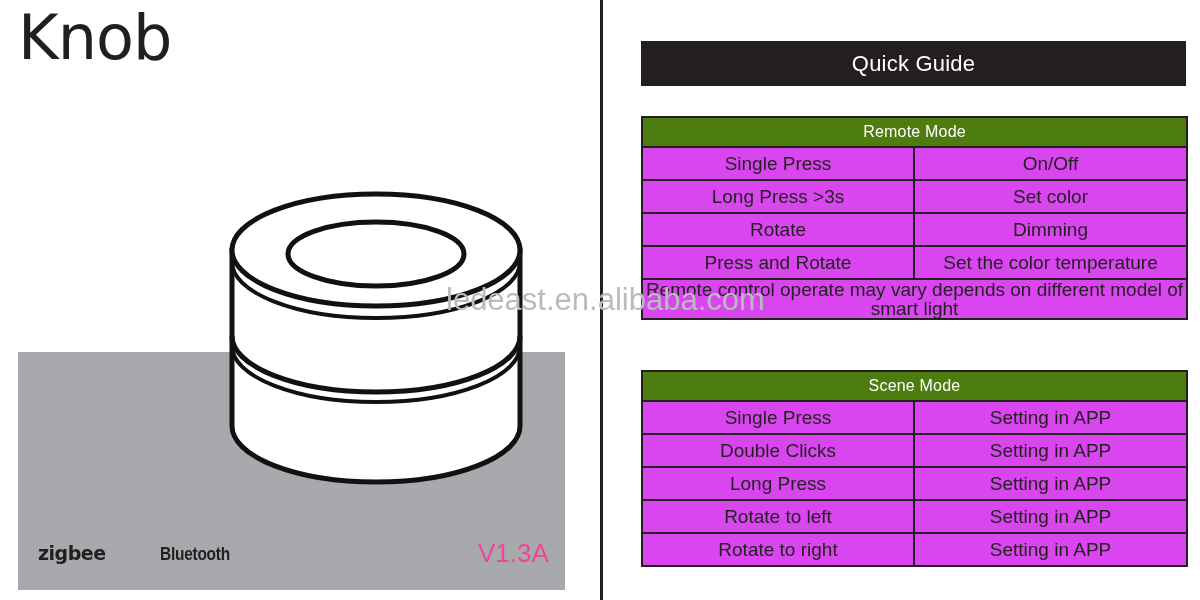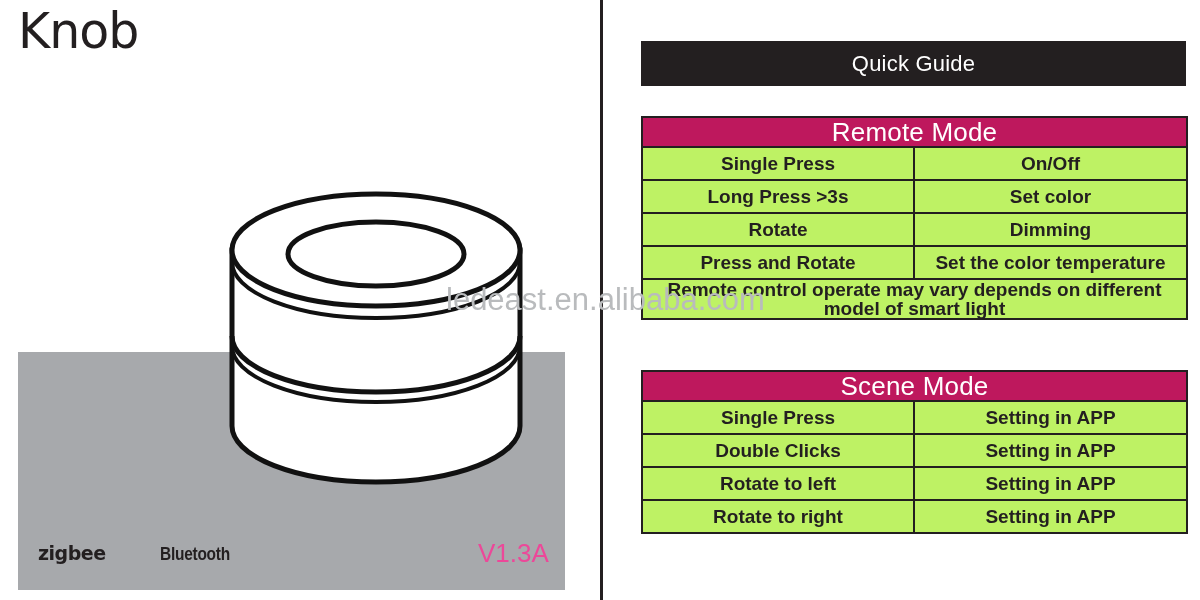--- a/index.html
+++ b/index.html
@@ -34,21 +34,21 @@
   }
   #title-line-1 {
     display: block;
     font-size: 74px;
     font-weight: 700;
     font-family: "DejaVu Sans", sans-serif;
     letter-spacing: -2px;
   }
   #title-line-2 {
     display: block;
-    font-size: 49px;
+    font-size: 62px;
     font-weight: 400;
     font-family: "DejaVu Sans", sans-serif;
     letter-spacing: -1px;
     margin-top: -6px;
   }
 
   #gray-plate {
     position: absolute;
     left: 18px;
     top: 352px;
@@ -144,31 +144,31 @@
   }
   #remote-mode-table { top: 116px; }
   #scene-mode-table  { top: 370px; }
 
   .mode-table td, .mode-table th {
     border: 2.5px solid #231f20;
     padding: 0;
     text-align: center;
     vertical-align: middle;
     font-size: 19px;
-    font-weight: 700;
+    font-weight: 400;
     color: #231f20;
     height: 31px;
     line-height: 1.0;
-    background: #bef264;
+    background: #d946ef;
   }
   .mode-table th {
-    background: #be185d;
+    background: #4d7c0f;
     color: #ffffff;
     font-weight: 400;
-    font-size: 26px;
+    font-size: 16px;
     height: 28px;
     letter-spacing: 0.2px;
   }
   .col-action { width: 272px; }
   .col-result { width: 273px; }
 
   .note-cell {
     font-size: 19px;
     line-height: 1.22;
     padding: 5px 6px 7px 6px;
@@ -276,20 +276,24 @@
     <tbody>
       <tr>
         <td>Single Press</td>
         <td>Setting in APP</td>
       </tr>
       <tr>
         <td>Double Clicks</td>
         <td>Setting in APP</td>
       </tr>
       <tr>
+        <td>Long Press</td>
+        <td>Setting in APP</td>
+      </tr>
+      <tr>
         <td>Rotate to left</td>
         <td>Setting in APP</td>
       </tr>
       <tr>
         <td>Rotate to right</td>
         <td>Setting in APP</td>
       </tr>
     </tbody>
   </table>
 </div>

